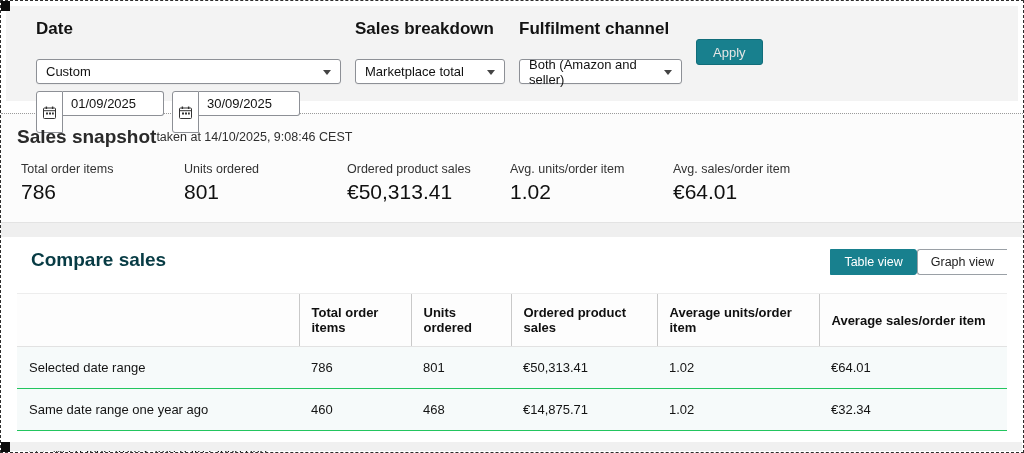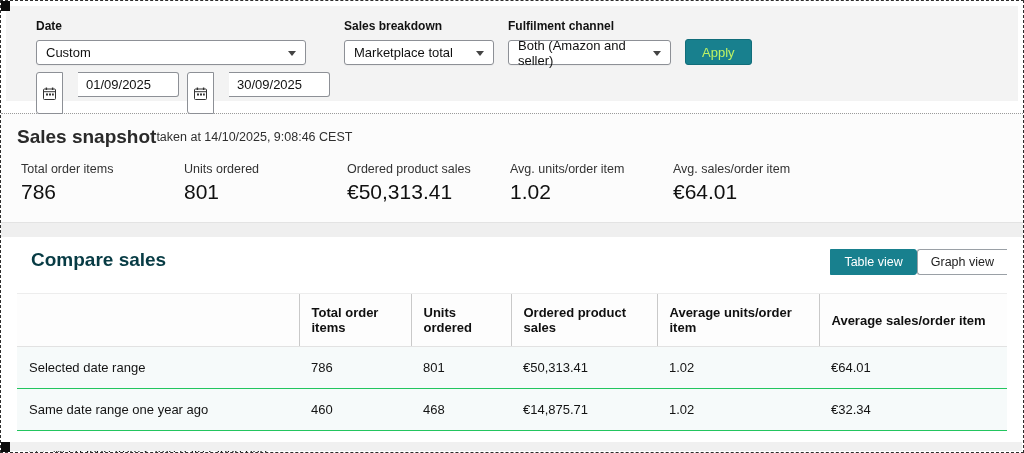--- a/index.html
+++ b/index.html
@@ -14,50 +14,50 @@
   .handle.tl { top:0; left:0; }
   .handle.bl { bottom:0; left:0; }
 
   
   .filter-bar {
     margin:5px 5px 0 5px; background:#f3f3f3;
     padding:13px 16px 13px 30px; height:95px;
     display:flex; align-items:flex-start; gap:14px;
   }
   .filter-group { display:flex; flex-direction:column; }
-  .filter-label { font-size:12px; font-weight:bold; color:#121212; margin-bottom:7px; }
+  .filter-label { font-size:17px; font-weight:bold; color:#121212; margin-bottom:20px; }
   .select {
     position:relative; background:#fff; border:1px solid #8d9096; border-radius:3px;
     height:25px; display:flex; align-items:center; padding:0 24px 0 9px;
     font-size:13px; color:#111; cursor:pointer; box-shadow:0 1px 1px rgba(0,0,0,.04);
   }
   .chev {
     position:absolute; right:9px; top:50%; margin-top:-2px;
     width:0; height:0; border-left:4px solid transparent; border-right:4px solid transparent;
     border-top:5px solid #444;
   }
-  .w-date { width:270px; }
+  .w-date { width:305px; }
   .w-breakdown { width:150px; }
   .w-channel { width:163px; }
 
   .date-row { display:flex; gap:8px; margin-top:7px; }
-  .date-field { display:flex; height:42px;gap:15px; }
+  .date-field { display:flex; height:42px; }
   .cal-btn {
     width:27px; background:#fff; border:1px solid #8d9096; border-radius:3px 0 0 3px;
     display:flex; align-items:center; justify-content:center; cursor:pointer;
   }
   .date-text {
     width:101px; height:25px; border:1px solid #8d9096; border-left:none;
     border-radius:0 3px 3px 0; padding:0 8px; font-size:13px; font-family:inherit; color:#111;
     background:#fff; outline:none;
   }
   .apply-btn {
     margin-top:20px; height:26px; padding:0 16px;
     background:#18808e; border:1px solid #116d7a; border-radius:3px;
-    color:#bef264; font-size:13px; font-family:inherit; cursor:pointer;
+    color:#e5e5e5; font-size:13px; font-family:inherit; cursor:pointer;
   }
 
   
   .snapshot { border-top:1px dotted #9b9b9b; margin-top:12px; background:#fcfcfc; }
   .snap-header { display:flex; align-items:center; padding:12px 16px 6px; }
   .snap-title { margin:0; font-size:19px; font-weight:600; color:#2a2a2a; }
   .snap-taken { font-size:12.5px; color:#2f2f2f; }
   .stats { display:flex; padding:8px 20px 18px; }
   .stat { width:163px; }
   .stat-label { font-size:12.5px; color:#333; }

